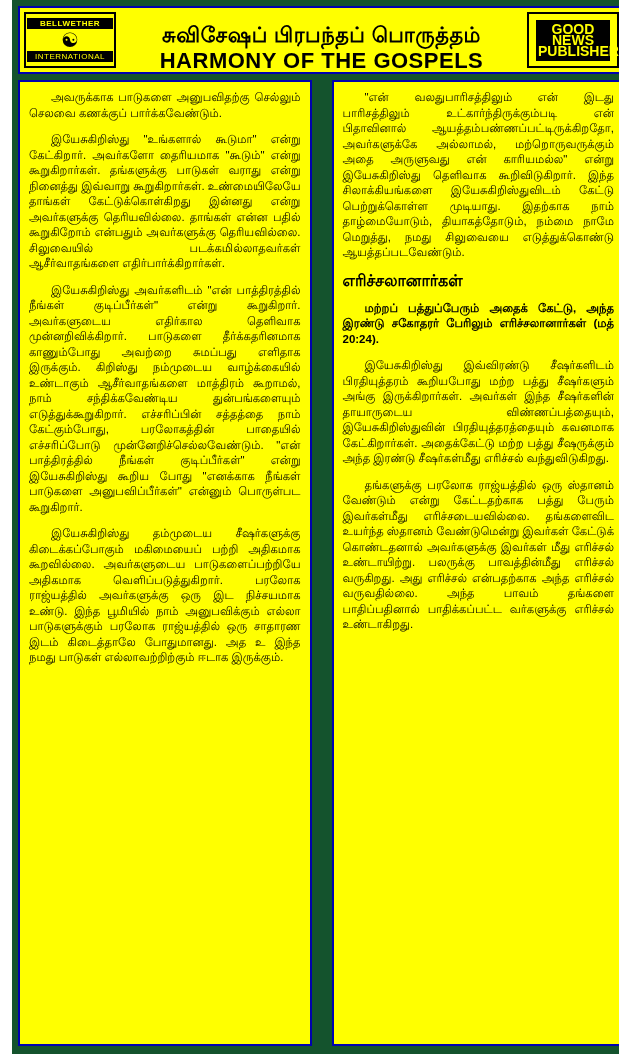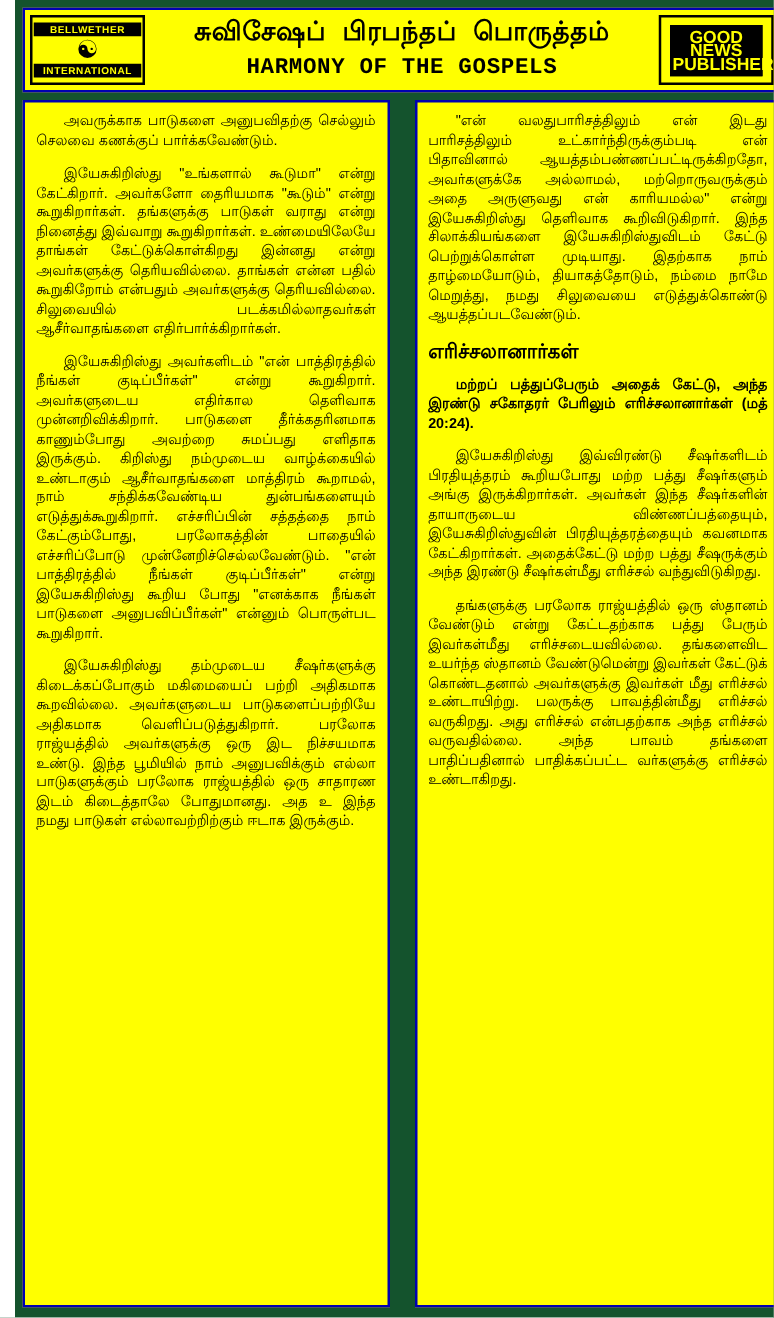--- a/index.html
+++ b/index.html
@@ -57,21 +57,21 @@
     text-align: center;
     letter-spacing: 0.5px;
     padding: 1px 0;
     box-sizing: border-box;
   }
   .logo-bottom-band {
     width: 100%;
     background: #000000;
     color: #ffff00;
     font-size: 8px;
-    font-weight: bold;
+    font-weight: normal;
     text-align: center;
     letter-spacing: 0.5px;
     padding: 1px 0;
     box-sizing: border-box;
   }
   .logo-emblem {
     font-size: 20px;
     line-height: 20px;
     color: #000000;
     padding: 1px 0;
@@ -86,33 +86,32 @@
     font-weight: bold;
     line-height: 11px;
     padding: 3px 1px;
     box-sizing: border-box;
   }
   .title-block {
     flex: 1;
     display: flex;
     flex-direction: column;
     align-items: center;
-    justify-content: center;
+    justify-content: flex-end;
     text-align: center;
-    font-family: Liberation Mono, monospace;
   }
   .title-ta {
     font-size: 21px;
     font-weight: bold;
     color: #000000;
     line-height: 26px;
     letter-spacing: 0.5px;
   }
   .title-en {
-    font-size: 18px;
+    font-size: 22px;
     font-weight: bold;
     color: #000000;
     line-height: 22px;
     margin-top: 2px;
     letter-spacing: 0.5px;
   }
 
   
   .columns {
     display: flex;

